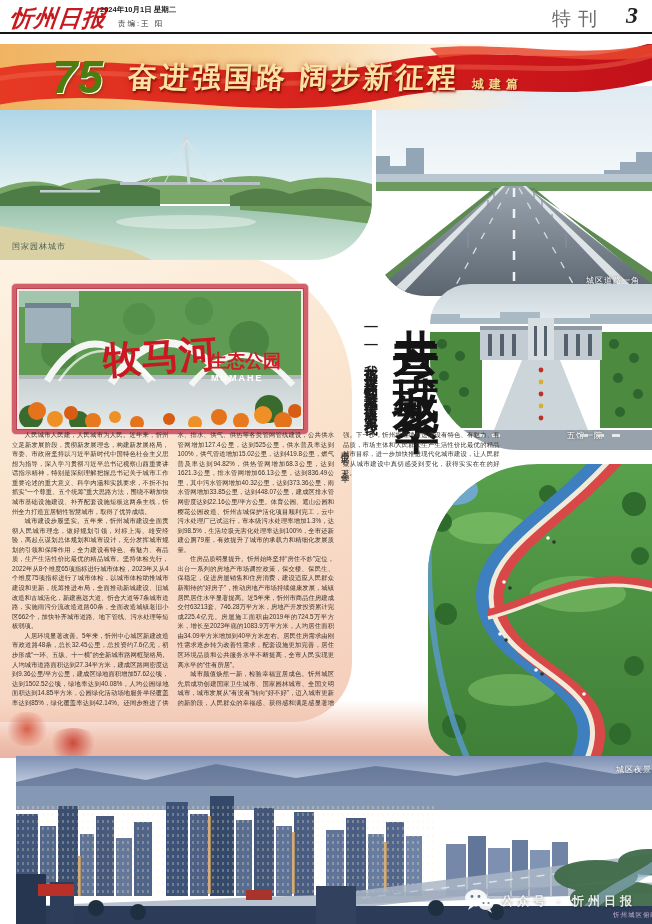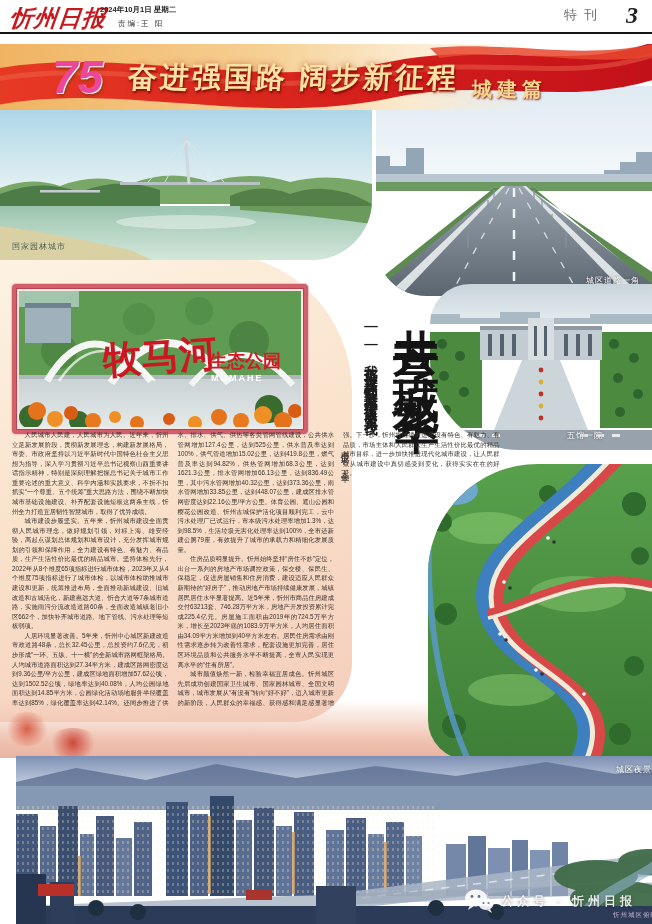--- a/index.html
+++ b/index.html
@@ -6,32 +6,32 @@
   #page{position:relative;width:652px;height:924px;margin:0 auto;background:#fff;overflow:hidden;
         font-family:"Liberation Sans",sans-serif;}
   [data-name]{box-sizing:border-box;}
 
   
   .header{position:absolute;left:0;top:0;width:652px;height:34px;background:#fff;border-bottom:2px solid #151515;z-index:8;}
   .logo{position:absolute;left:10px;top:3px;font-family:"Liberation Serif",serif;font-weight:900;font-style:italic;
         font-size:23px;color:#c8191e;letter-spacing:1px;transform:skewX(-6deg);}
   .hdate{position:absolute;left:100px;top:5px;font-size:7.5px;font-weight:700;color:#222;}
   .heditor{position:absolute;left:118px;top:19px;font-size:7.5px;color:#333;letter-spacing:2px;}
-  .edition{position:absolute;right:48px;top:6px;font-size:13px;color:#6d6d6d;letter-spacing:7px;}
+  .edition{position:absolute;right:48px;top:6px;font-size:19px;color:#6d6d6d;letter-spacing:7px;}
   .pageno{position:absolute;right:14px;top:2px;font-family:"Liberation Serif",serif;font-style:italic;font-weight:900;font-size:24px;color:#222;}
 
   
   .banner{position:absolute;left:0;top:44px;width:652px;height:66px;z-index:7;}
   .banner-bg{position:absolute;inset:0;background:linear-gradient(90deg,#f0b361 0%,#f6cf92 40%,#fbe9cd 62%,rgba(253,246,235,0) 82%);}
   .banner svg{position:absolute;inset:0;}
-  .b75{position:absolute;left:52px;top:6px;font-size:46px;font-weight:900;font-style:italic;color:#ec4899;
+  .b75{position:absolute;left:52px;top:6px;font-size:46px;font-weight:900;font-style:italic;color:#4d7c0f;
        text-shadow:1px 1px 0 #fff,2px 3px 3px rgba(140,60,10,.75);z-index:2;}
   .btitle{position:absolute;left:128px;top:14px;font-size:29px;font-weight:900;color:#fae3a2;letter-spacing:3px;
         text-shadow:1px 2px 2px rgba(120,10,5,.85),0 0 6px rgba(160,20,10,.5);z-index:2;transform:skewX(-4deg);}
-  .btag{position:absolute;left:472px;top:32px;font-size:20px;font-weight:900;color:#f7d78e;letter-spacing:5px;
+  .btag{position:absolute;left:472px;top:32px;font-size:12px;font-weight:900;color:#f7d78e;letter-spacing:5px;
         text-shadow:1px 1px 2px rgba(120,10,5,.9);z-index:2;}
 
   
   .peach{position:absolute;left:0;top:252px;width:352px;height:470px;z-index:0;
          background:linear-gradient(160deg,#fdf3e3 0%,#fae3cd 45%,#f4cdbb 100%);
          border-top-right-radius:140px;border-bottom-right-radius:60px;}
   .transition{position:absolute;left:0;top:700px;width:652px;height:58px;z-index:1;
          background:linear-gradient(180deg,rgba(247,216,205,0) 0%,#f0c2b0 70%,#e9b3a3 100%);}
   .blob{position:absolute;border-radius:50%;z-index:1;}
   .blob1{left:4px;top:712px;width:46px;height:34px;background:radial-gradient(circle,#d8604a 0%,rgba(216,96,74,0) 70%);}

